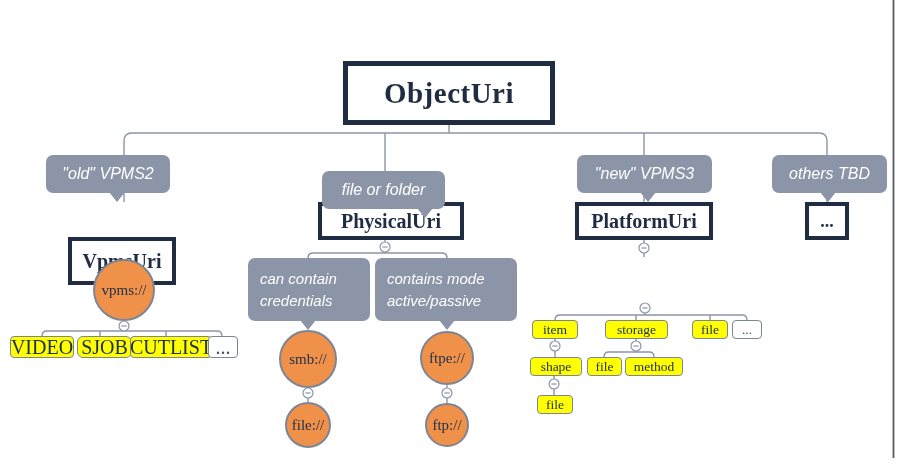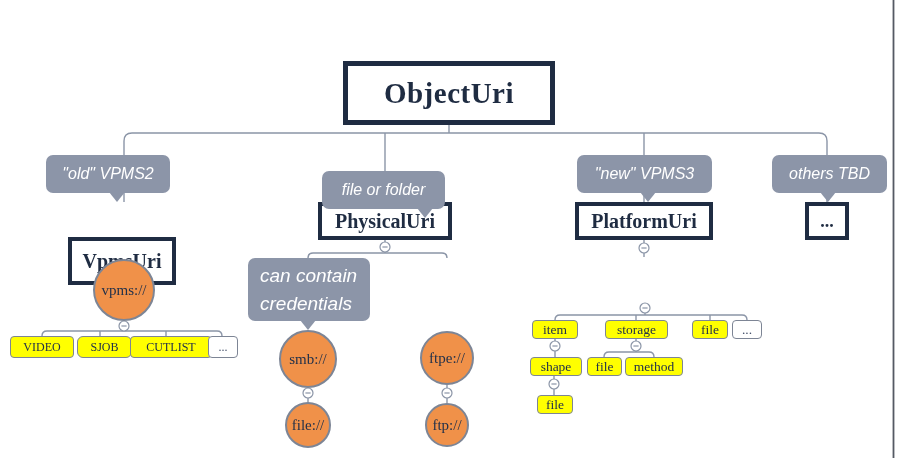--- a/index.html
+++ b/index.html
@@ -40,42 +40,42 @@
     width:0;height:0;
     border-left:8px solid transparent;
     border-right:8px solid transparent;
     border-top:10px solid #8c95a8;
   }
   .notebox{
     justify-content:flex-start;
     align-items:center;
     padding-left:12px;
     line-height:1.45;
-    font-size:19px;
+    font-size:15px;
     text-align:left;
   }
 
   
   .circle{
     background:#f09149;
     border:2px solid #7d8595;
     border-radius:50%;
     color:#22314a;
     font-family:"Liberation Serif", serif;
     font-size:15px;
   }
 
   
   .leaf{
     background:#ffff00;
     border:1.6px solid #7d8595;
     border-radius:4px;
     color:#22314a;
     font-family:"Liberation Serif", serif;
-    font-size:12px;
+    font-size:20px;
   }
   .leaf.small{font-size:13.5px;}
   .leaf.more{background:#ffffff;color:#44506a;}
 </style>
 </head>
 <body>
 
 <div id="canvas">
 
   <svg id="wires" width="898" height="472" viewBox="0 0 898 472">
@@ -164,25 +164,29 @@
   <div class="node circle" style="left:93px;top:259px;width:62px;height:62px;">vpms://</div>
   <div class="node leaf" style="left:10px;top:336px;width:64px;height:22px;">VIDEO</div>
   <div class="node leaf" style="left:77px;top:336px;width:55px;height:22px;border-radius:6px;">SJOB</div>
   <div class="node leaf" style="left:130px;top:336px;width:82px;height:22px;">CUTLIST</div>
   <div class="node leaf more" style="left:208px;top:336px;width:30px;height:22px;">...</div>
 
   <div class="node callout" style="left:322px;top:155px;width:123px;height:38px;margin-top:16px;">
     <span>file or folder</span>
     <i class="tail" style="left:95px;"></i>
   </div>
-  <div class="node majorbox" style="left:318px;top:202px;width:134px;height:38px;">PhysicalUri</div>
+  <div class="node majorbox" style="left:318px;top:202px;width:146px;height:38px;">PhysicalUri</div>
 
   <div class="node callout notebox" style="left:248px;top:258px;width:122px;height:63px;">
     <span>can contain credentials</span>
     <i class="tail" style="left:52px;"></i>
+  </div>
+  <div class="node callout notebox" style="left:375px;top:258px;width:142px;height:63px;">
+    <span>contains mode active/passive</span>
+    <i class="tail" style="left:64px;"></i>
   </div>
 
   <div class="node circle" style="left:279px;top:330px;width:58px;height:58px;">smb://</div>
   <div class="node circle" style="left:420px;top:331px;width:54px;height:54px;">ftpe://</div>
   <div class="node circle" style="left:285px;top:402px;width:46px;height:46px;">file://</div>
   <div class="node circle" style="left:425px;top:403px;width:44px;height:44px;">ftp://</div>
 
   <div class="node callout" style="left:577px;top:155px;width:135px;height:38px;">
     <span>"new" VPMS3</span>
     <i class="tail" style="left:63px;"></i>

